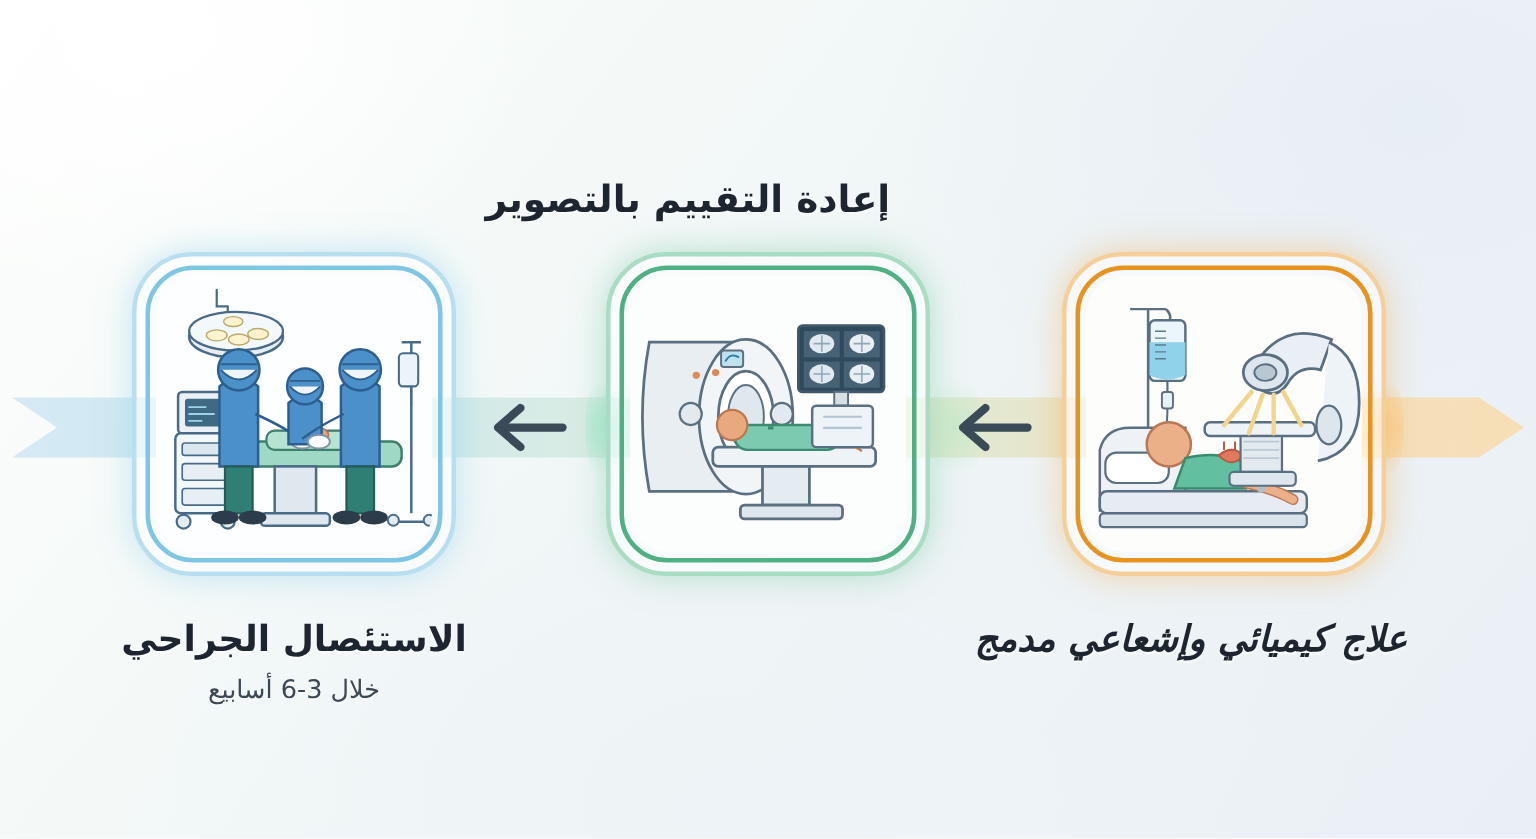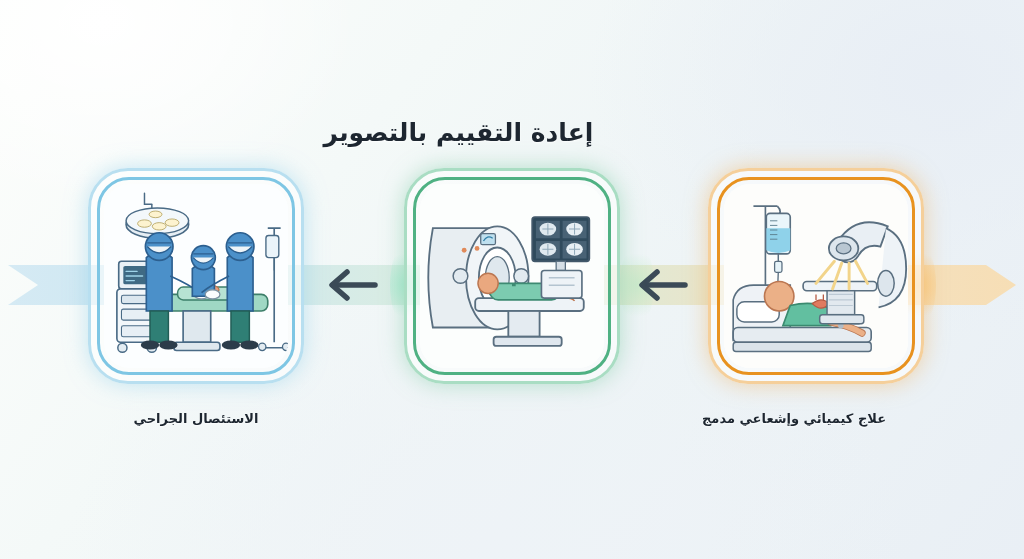--- a/index.html
+++ b/index.html
@@ -73,24 +73,24 @@
 
   .card-canvas {
     position:absolute; inset:16px; border-radius:26px;
     overflow:hidden; background:#fdfefe;
   }
   .card-canvas svg { display:block; width:100%; height:100%; }
 
   
   .caption { position:absolute; width:330px; text-align:center; }
   #caption-surgery  { left:31px;  top:410px; }
-  #caption-chemorad { left:629px; top:410px; }
+  #caption-chemorad { left:629px; top:410px;font-style:italic; }
 
   .caption-title {
-    font-size:13px; font-weight:bold; color:#1d2630;
+    font-size:24px; font-weight:bold; color:#1d2630;
     line-height:1.35; text-shadow:0 1px 2px rgba(255,255,255,.85);
   }
   .caption-sub {
     margin-top:7px; font-size:17px; color:#3c4854; line-height:1.35;
     text-shadow:0 1px 2px rgba(255,255,255,.85);
   }
 </style>
 </head>
 <body>
 
@@ -322,19 +322,20 @@
             <path d="M136 86 L136 114"></path>
             <path d="M143 84 L156 108"></path>
           </g>
         </svg>
       </div>
     </div>
   </div>
 
   <div class="caption" id="caption-surgery">
     <div class="caption-title">الاستئصال الجراحي</div>
+    <div class="caption-sub">خلال 3-6 أسابيع</div>
   </div>
 
   <div class="caption" id="caption-chemorad">
     <div class="caption-title">علاج كيميائي وإشعاعي مدمج</div>
   </div>
 
 </div>
 
 </body></html>

